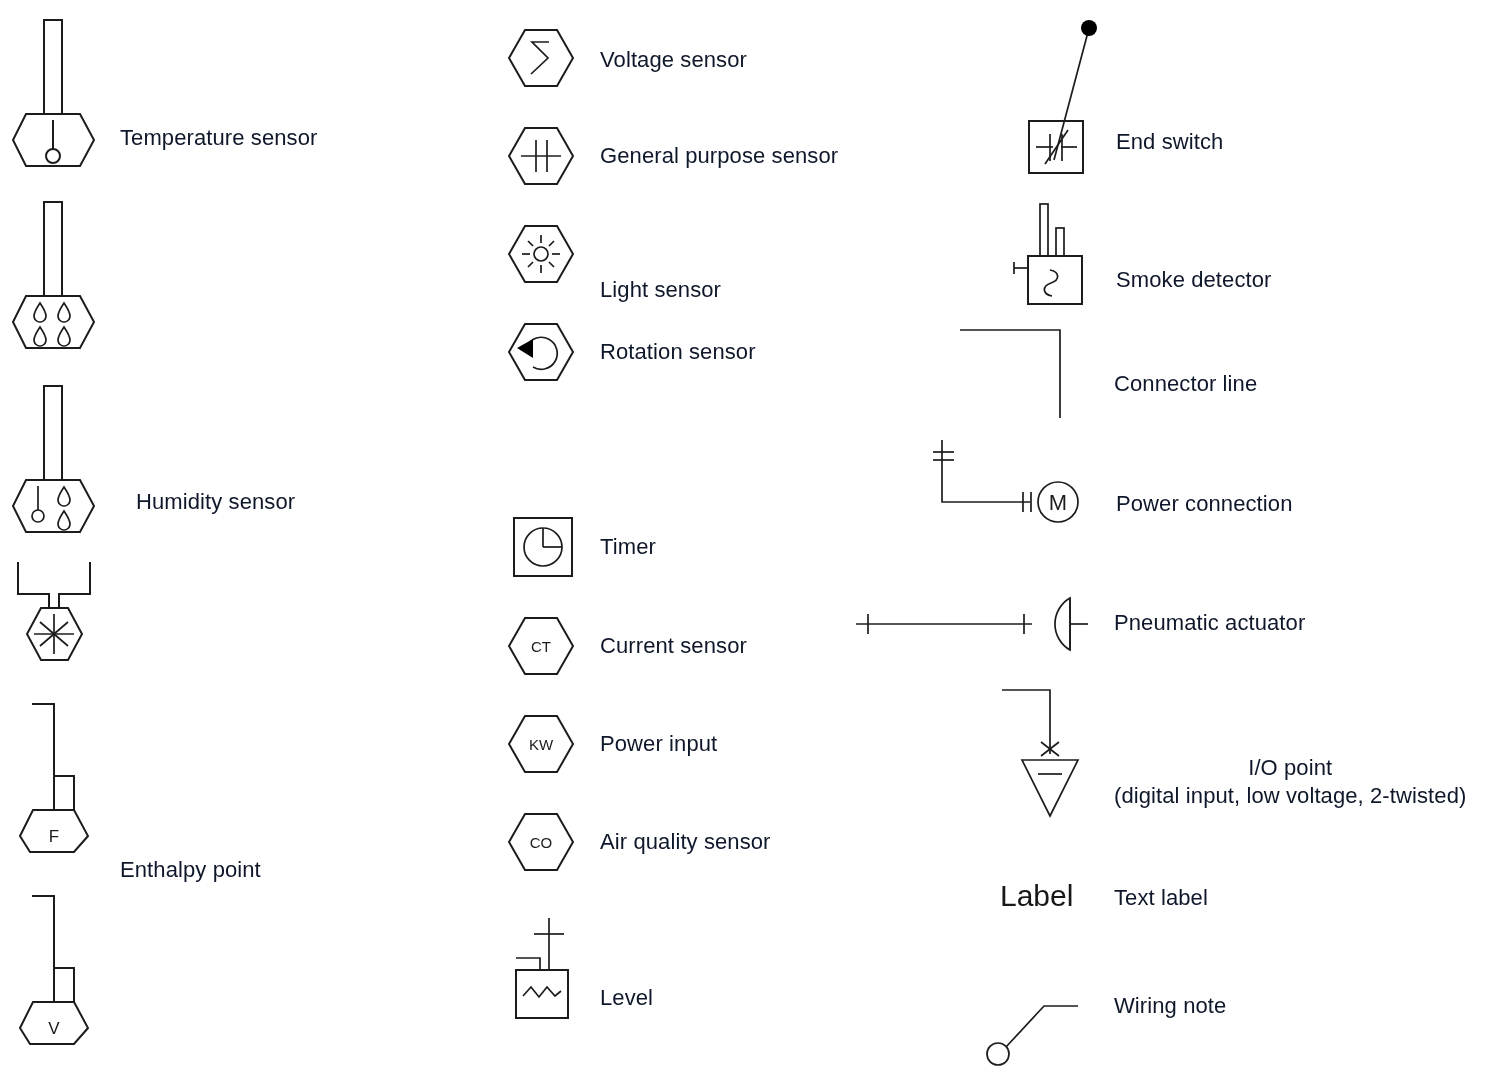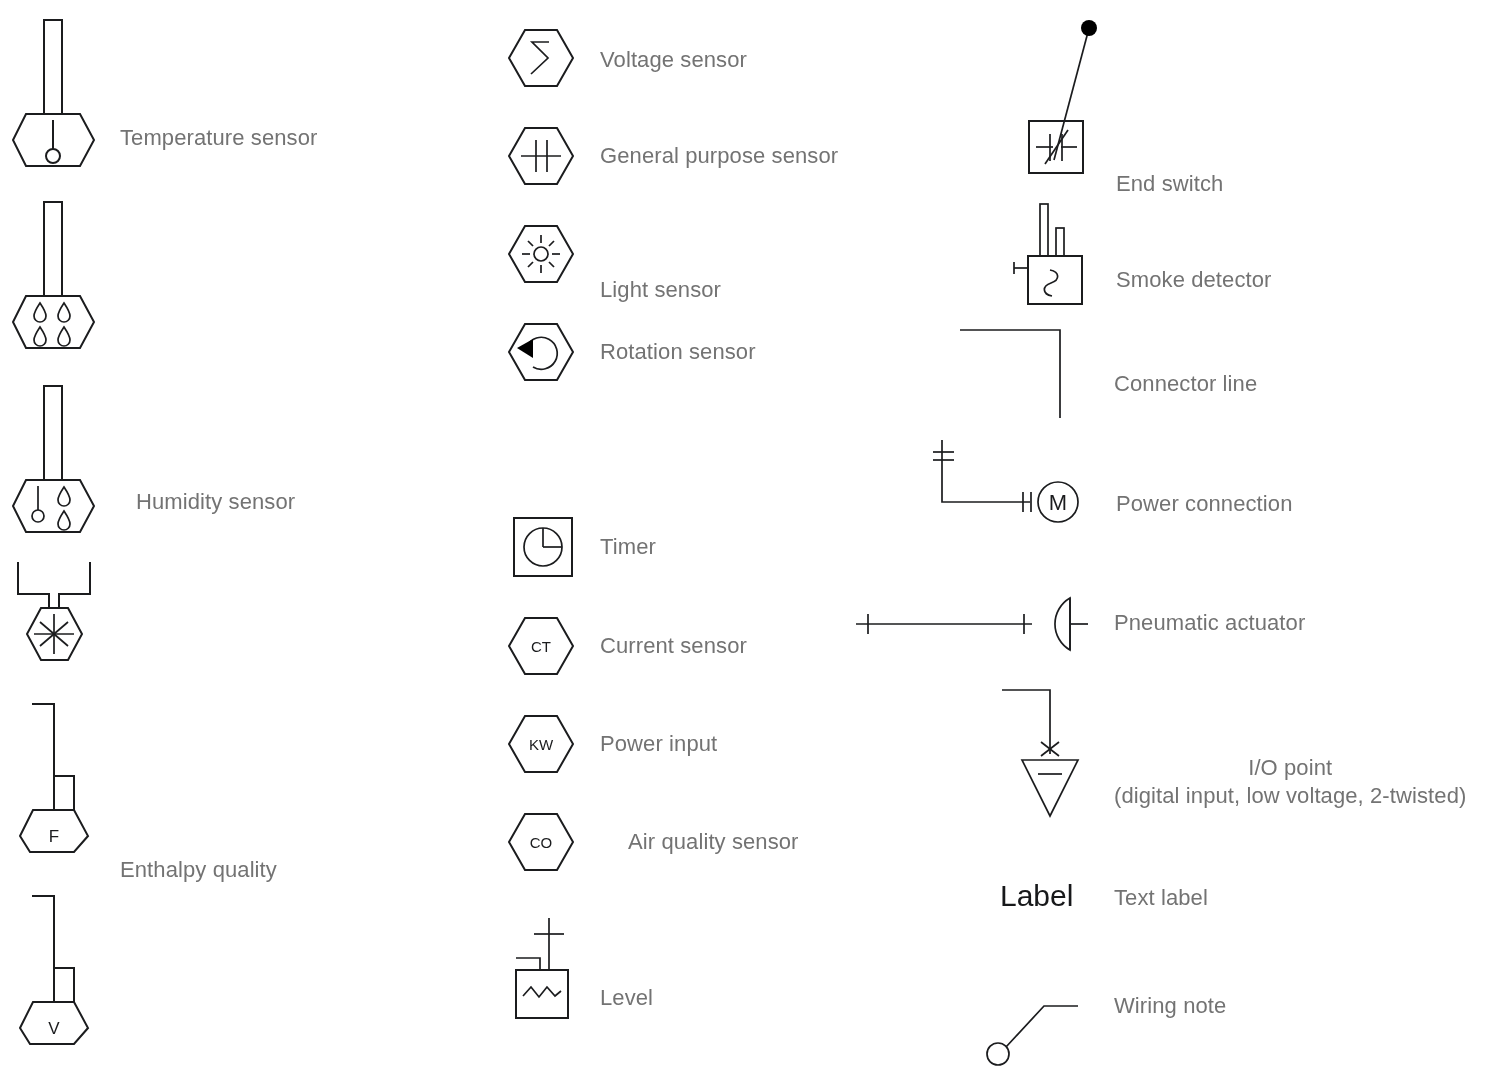--- a/index.html
+++ b/index.html
@@ -30,21 +30,21 @@
   }
   .glyph svg {
     display: block;
     overflow: visible;
   }
   .caption {
     position: absolute;
     font-family: "Liberation Sans", sans-serif;
     font-size: 22px;
     line-height: 28px;
-    color: #737373;
+    color: #0f172a;
     white-space: pre;
     letter-spacing: 0.1px;
   }
   .caption.two-line {
     white-space: pre-line;
     text-align: center;
   }
   .sample-label {
     position: absolute;
     font-family: "Liberation Sans", sans-serif;
@@ -115,21 +115,21 @@
     <span class="glyph">
       <svg width="90" height="150" viewBox="0 0 90 150">
         <rect class="ln" x="32" y="4" width="18" height="94" fill="#fff"></rect>
         <polygon class="hexfill" points="41,98 68,98 82,124 68,150 14,150 1,124 14,98"></polygon>
         <line class="ln-thin" x1="26" y1="104" x2="26" y2="128"></line>
         <circle class="ln-thin" cx="26" cy="134" r="6" fill="#fff"></circle>
         <path class="ln-thin" d="M52 105 C48 111 46 114 46 118 a6 6 0 0 0 12 0 c0 -4 -2 -7 -6 -13 z" fill="#fff"></path>
         <path class="ln-thin" d="M52 129 C48 135 46 138 46 142 a6 6 0 0 0 12 0 c0 -4 -2 -7 -6 -13 z" fill="#fff"></path>
       </svg>
     </span>
-    <span class="caption" style="left:108px; top:474px;">Enthalpy quality</span>
+    <span class="caption" style="left:108px; top:474px;">Enthalpy point</span>
   </div>
 
   <div class="legend-item" style="left:12px; top:558px; width:340px; height:112px;">
     <span class="glyph">
       <svg width="96" height="112" viewBox="0 0 96 112">
         <polyline class="ln" points="6,4 6,36 37,36 37,50"></polyline>
         <polyline class="ln" points="78,4 78,36 47,36 47,50"></polyline>
         <polygon class="hexfill" points="29,50 56,50 70,76 56,102 29,102 15,76"></polygon>
         <line class="ln-thin" x1="42" y1="56" x2="42" y2="96"></line>
         <line class="ln-thin" x1="22" y1="76" x2="62" y2="76"></line>
@@ -248,21 +248,21 @@
     <span class="caption" style="left:95px; top:22px;">Power input</span>
   </div>
 
   <div class="legend-item" style="left:505px; top:806px; width:420px; height:72px;">
     <span class="glyph">
       <svg width="72" height="72" viewBox="0 0 72 72">
         <polygon class="hexfill" points="20,8 52,8 68,36 52,64 20,64 4,36"></polygon>
         <text class="sym" x="36" y="42" font-size="15">CO</text>
       </svg>
     </span>
-    <span class="caption" style="left:95px; top:22px;margin-left:28px;">Air quality sensor</span>
+    <span class="caption" style="left:95px; top:22px;">Air quality sensor</span>
   </div>
 
   <div class="legend-item" style="left:512px; top:912px; width:420px; height:110px;">
     <span class="glyph">
       <svg width="70" height="110" viewBox="0 0 70 110">
         <line class="ln-thin" x1="37" y1="6" x2="37" y2="58"></line>
         <line class="ln-thin" x1="22" y1="22" x2="52" y2="22"></line>
         <polyline class="ln-thin" points="4,46 28,46 28,58"></polyline>
         <rect class="ln" x="4" y="58" width="52" height="48" fill="#fff"></rect>
         <polyline class="ln-thin" points="11,84 19,75 27,85 35,75 43,84 49,79" fill="none"></polyline>
@@ -277,21 +277,21 @@
         <line class="ln-thin" x1="34" y1="142" x2="68" y2="14"></line>
         <circle class="fill-dark" cx="69" cy="10" r="8"></circle>
         <rect class="ln" x="9" y="103" width="54" height="52" fill="#fff"></rect>
         <line class="ln-thin" x1="16" y1="129" x2="33" y2="129"></line>
         <line class="ln-thin" x1="41" y1="129" x2="57" y2="129"></line>
         <line class="ln-thin" x1="30" y1="116" x2="30" y2="143"></line>
         <line class="ln-thin" x1="42" y1="116" x2="42" y2="143"></line>
         <line class="ln-thin" x1="25" y1="146" x2="48" y2="112"></line>
       </svg>
     </span>
-    <span class="caption" style="left:96px; top:110px;margin-top:42px;">End switch</span>
+    <span class="caption" style="left:96px; top:110px;">End switch</span>
   </div>
 
   <div class="legend-item" style="left:1004px; top:196px; width:460px; height:110px;">
     <span class="glyph">
       <svg width="110" height="110" viewBox="0 0 110 110">
         <rect class="ln" x="24" y="60" width="54" height="48" fill="#fff"></rect>
         <rect class="ln-thin" x="36" y="8" width="8" height="52" fill="#fff"></rect>
         <rect class="ln-thin" x="52" y="32" width="8" height="28" fill="#fff"></rect>
         <line class="ln-thin" x1="10" y1="72" x2="24" y2="72"></line>
         <line class="ln-thin" x1="10" y1="66" x2="10" y2="78"></line>

